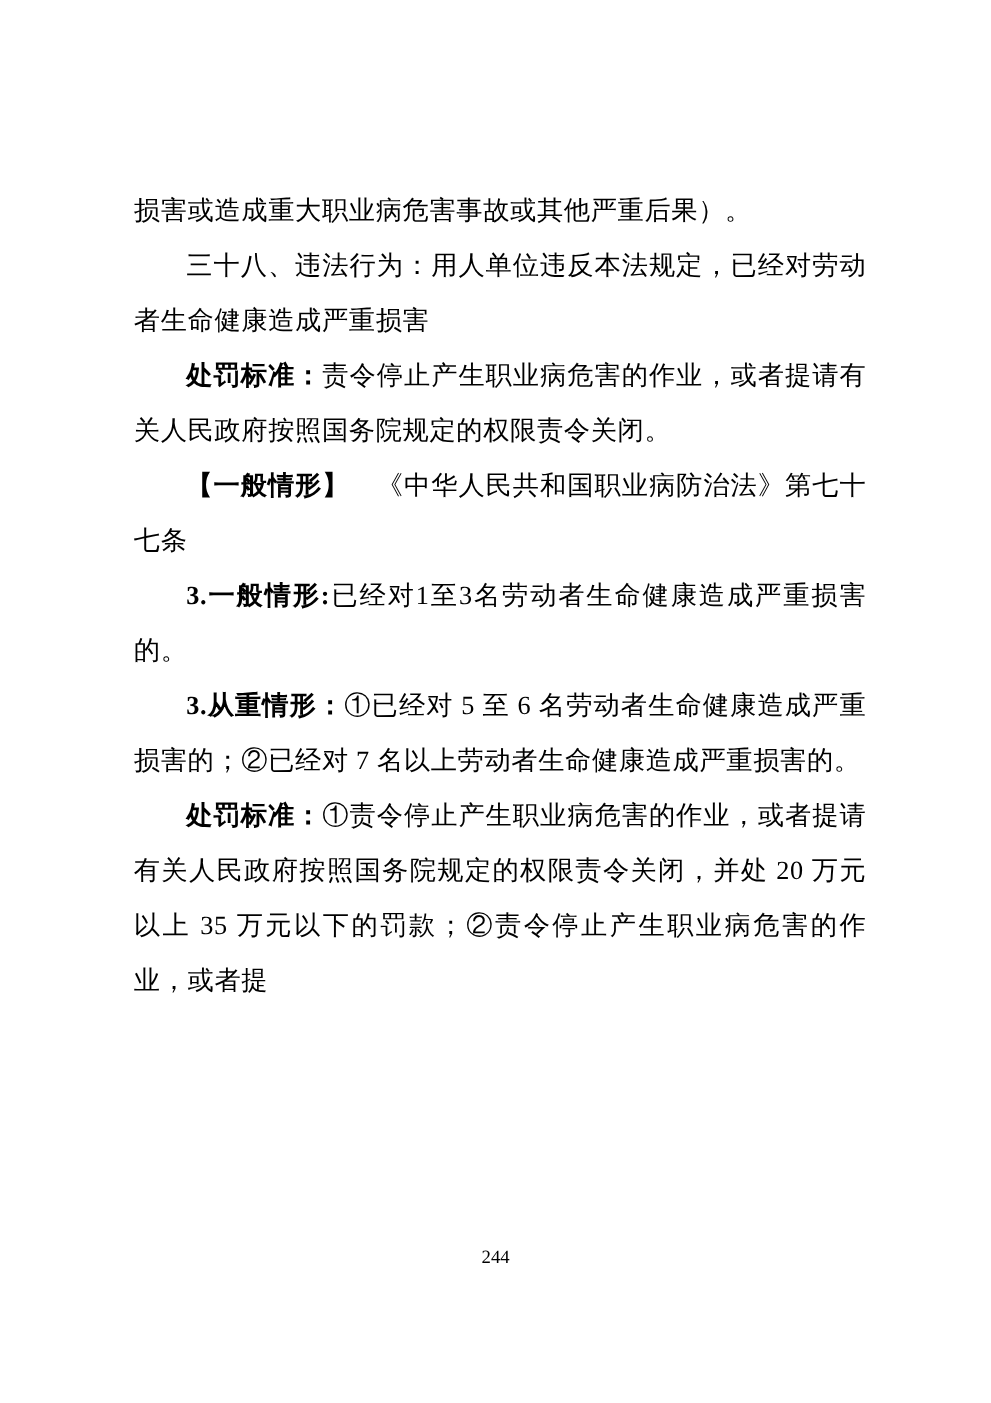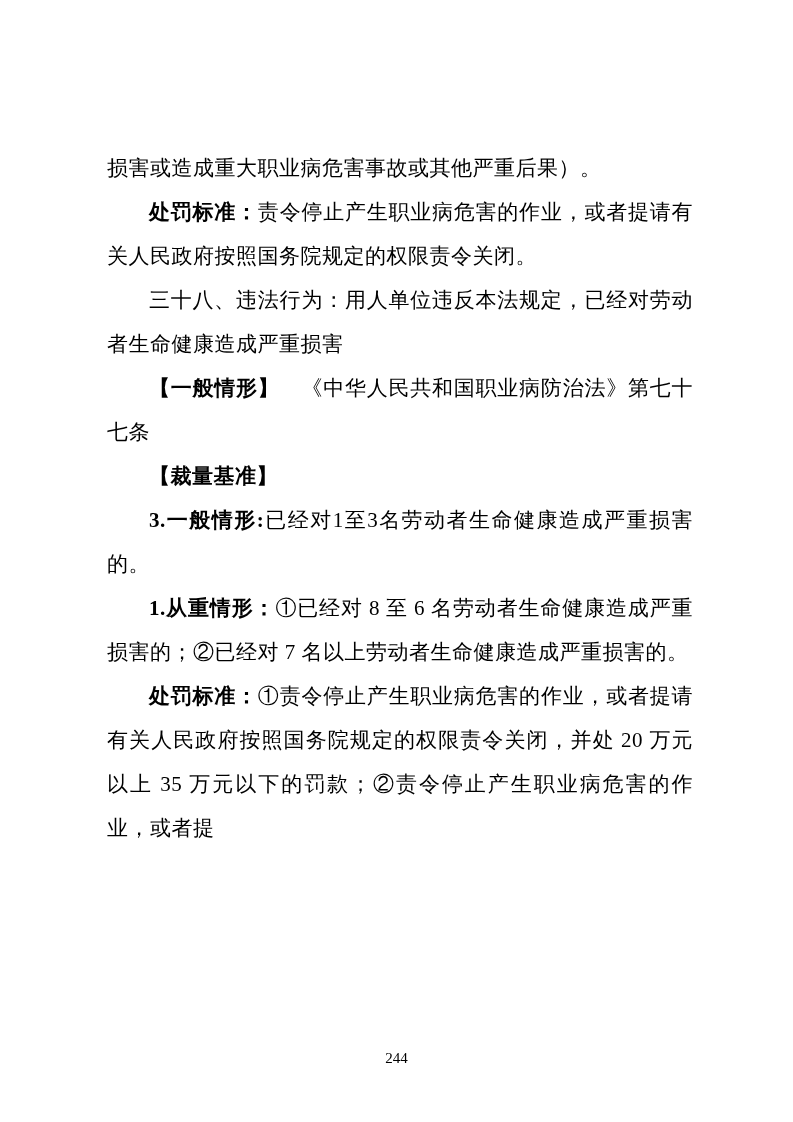--- a/index.html
+++ b/index.html
@@ -32,36 +32,35 @@
     letter-spacing: 0.5px;
   }
   .para.indent {
     text-indent: 2em;
   }
   .bold {
     font-weight: bold;
   }
   .page-number {
     position: absolute;
-    top: 1034px;
+    top: 982px;
     left: 0;
     width: 100%;
     text-align: center;
     font-size: 15px;
     color: #000000;
   }
 </style>
 </head>
 <body>
 
 <div class="page">
   <div class="doc-body">
       <p class="para"><span>损害或造成重大职业病危害事故或其他严重后果）。</span></p>
+      <p class="para indent"><span>三十八、违法行为：用人单位违反本法规定，已经对劳动者生命健康造成严重损害</span></p>
       <p class="para indent"><span class="bold">处罚标准：</span><span>责令停止产生职业病危害的作业，或者提请有关人民政府按照国务院规定的权限责令关闭。</span></p>
-      <p class="para indent"><span>三十八、违法行为：用人单位违反本法规定，已经对劳动者生命健康造成严重损害</span></p>
       <p class="para indent"><span class="bold">【一般情形】</span><span>　《中华人民共和国职业病防治法》第七十七条</span></p>
-      <p class="para indent"><span class="bold">【裁量基准】</span></p>
       <p class="para indent"><span class="bold">3.一般情形:</span><span>已经对1至3名劳动者生命健康造成严重损害的。</span></p>
-      <p class="para indent"><span class="bold">1.从重情形：</span><span>①已经对 8 至 6 名劳动者生命健康造成严重损害的；②已经对 7 名以上劳动者生命健康造成严重损害的。</span></p>
+      <p class="para indent"><span class="bold">3.从重情形：</span><span>①已经对 5 至 6 名劳动者生命健康造成严重损害的；②已经对 7 名以上劳动者生命健康造成严重损害的。</span></p>
       <p class="para indent"><span class="bold">处罚标准：</span><span>①责令停止产生职业病危害的作业，或者提请有关人民政府按照国务院规定的权限责令关闭，并处 20 万元以上 35 万元以下的罚款；②责令停止产生职业病危害的作业，或者提</span></p>
     </div>
   <div class="page-number">244</div>
 </div>
 
 </body></html>

